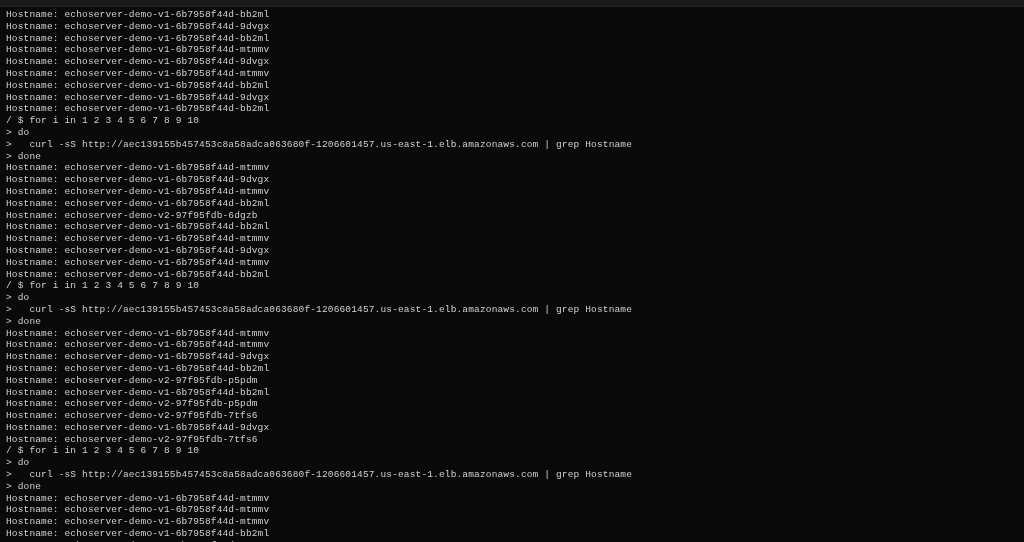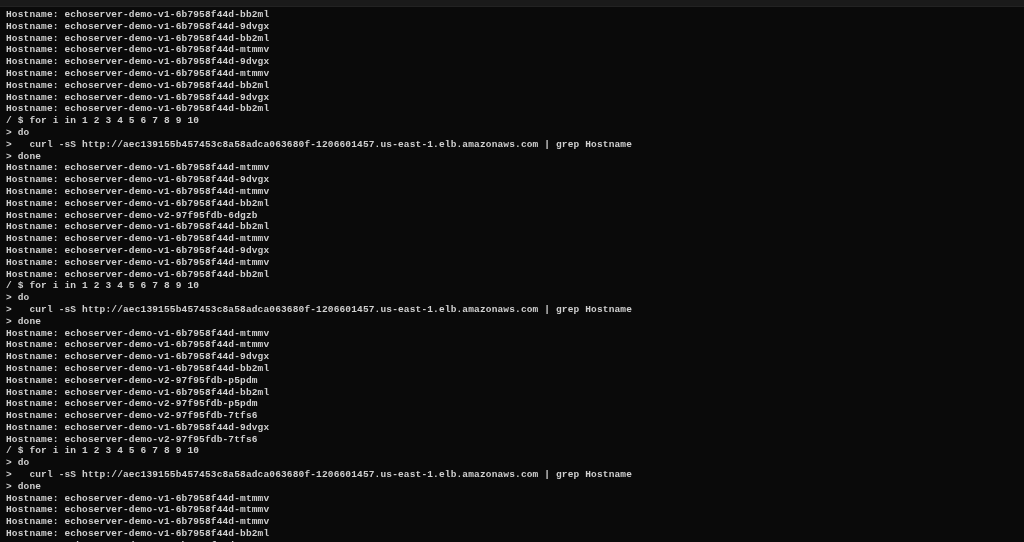--- a/index.html
+++ b/index.html
@@ -20,21 +20,21 @@
       color: #888;
       font-size: 7px;
       padding-left: 6px;
       overflow: hidden;
     }
     .terminal {
       padding: 2px 4px 4px 6px;
       white-space: pre;
       letter-spacing: 0.15px;
     }
-    .line { display: block; font-weight: bold; }
+    .line { display: block; }
   </style>
 </head>
 <body>
 
 <div class="titlebar">
   <span></span>
 </div>
 
 <div class="terminal" id="terminal"><span class="line">Hostname: echoserver-demo-v1-6b7958f44d-bb2ml</span><span class="line">Hostname: echoserver-demo-v1-6b7958f44d-9dvgx</span><span class="line">Hostname: echoserver-demo-v1-6b7958f44d-bb2ml</span><span class="line">Hostname: echoserver-demo-v1-6b7958f44d-mtmmv</span><span class="line">Hostname: echoserver-demo-v1-6b7958f44d-9dvgx</span><span class="line">Hostname: echoserver-demo-v1-6b7958f44d-mtmmv</span><span class="line">Hostname: echoserver-demo-v1-6b7958f44d-bb2ml</span><span class="line">Hostname: echoserver-demo-v1-6b7958f44d-9dvgx</span><span class="line">Hostname: echoserver-demo-v1-6b7958f44d-bb2ml</span><span class="line">/ $ for i in 1 2 3 4 5 6 7 8 9 10</span><span class="line">&gt; do</span><span class="line">&gt;   curl -sS http://aec139155b457453c8a58adca063680f-1206601457.us-east-1.elb.amazonaws.com | grep Hostname</span><span class="line">&gt; done</span><span class="line">Hostname: echoserver-demo-v1-6b7958f44d-mtmmv</span><span class="line">Hostname: echoserver-demo-v1-6b7958f44d-9dvgx</span><span class="line">Hostname: echoserver-demo-v1-6b7958f44d-mtmmv</span><span class="line">Hostname: echoserver-demo-v1-6b7958f44d-bb2ml</span><span class="line">Hostname: echoserver-demo-v2-97f95fdb-6dgzb</span><span class="line">Hostname: echoserver-demo-v1-6b7958f44d-bb2ml</span><span class="line">Hostname: echoserver-demo-v1-6b7958f44d-mtmmv</span><span class="line">Hostname: echoserver-demo-v1-6b7958f44d-9dvgx</span><span class="line">Hostname: echoserver-demo-v1-6b7958f44d-mtmmv</span><span class="line">Hostname: echoserver-demo-v1-6b7958f44d-bb2ml</span><span class="line">/ $ for i in 1 2 3 4 5 6 7 8 9 10</span><span class="line">&gt; do</span><span class="line">&gt;   curl -sS http://aec139155b457453c8a58adca063680f-1206601457.us-east-1.elb.amazonaws.com | grep Hostname</span><span class="line">&gt; done</span><span class="line">Hostname: echoserver-demo-v1-6b7958f44d-mtmmv</span><span class="line">Hostname: echoserver-demo-v1-6b7958f44d-mtmmv</span><span class="line">Hostname: echoserver-demo-v1-6b7958f44d-9dvgx</span><span class="line">Hostname: echoserver-demo-v1-6b7958f44d-bb2ml</span><span class="line">Hostname: echoserver-demo-v2-97f95fdb-p5pdm</span><span class="line">Hostname: echoserver-demo-v1-6b7958f44d-bb2ml</span><span class="line">Hostname: echoserver-demo-v2-97f95fdb-p5pdm</span><span class="line">Hostname: echoserver-demo-v2-97f95fdb-7tfs6</span><span class="line">Hostname: echoserver-demo-v1-6b7958f44d-9dvgx</span><span class="line">Hostname: echoserver-demo-v2-97f95fdb-7tfs6</span><span class="line">/ $ for i in 1 2 3 4 5 6 7 8 9 10</span><span class="line">&gt; do</span><span class="line">&gt;   curl -sS http://aec139155b457453c8a58adca063680f-1206601457.us-east-1.elb.amazonaws.com | grep Hostname</span><span class="line">&gt; done</span><span class="line">Hostname: echoserver-demo-v1-6b7958f44d-mtmmv</span><span class="line">Hostname: echoserver-demo-v1-6b7958f44d-mtmmv</span><span class="line">Hostname: echoserver-demo-v1-6b7958f44d-mtmmv</span><span class="line">Hostname: echoserver-demo-v1-6b7958f44d-bb2ml</span><span class="line">Hostname: echoserver-demo-v1-6b7958f44d-mtmmv</span></div>
 

